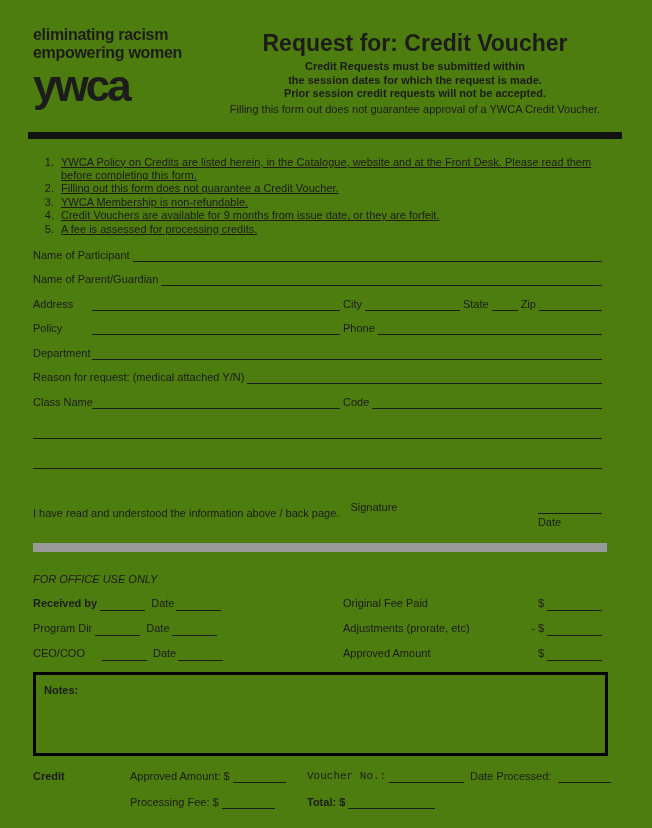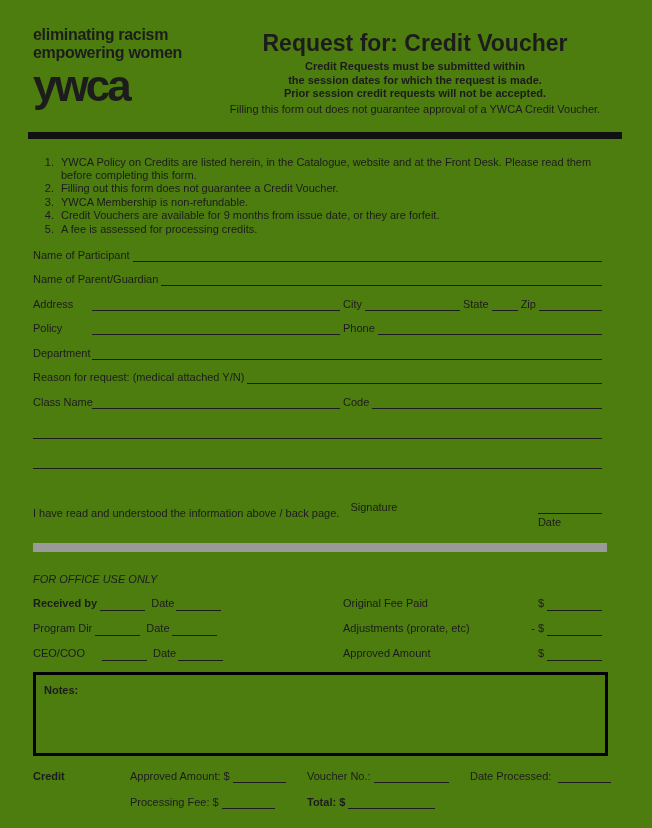--- a/index.html
+++ b/index.html
@@ -24,21 +24,21 @@
   .logo-wordmark{font-weight:bold;font-size:44px;line-height:44px;letter-spacing:-3px;margin-top:2px;}
   .header-text{flex:1;text-align:center;padding-top:2px;}
   .title{font-size:23px;line-height:26px;margin:2px 0 4px 0;font-weight:bold;}
   .notice{font-weight:bold;font-size:11px;line-height:13.5px;}
   .disclaimer{font-size:11px;line-height:13px;margin-top:2px;}
   
   .black-bar{height:7px;background:var(--divider-black);margin:16px -20px 0 -5px;}
   .gray-bar{height:9px;background:var(--divider-gray);margin:14px -5px 0 0;}
   
   .policies{margin:17px 0 0 0;padding:0 0 0 24px;}
-  .policies li{margin:0;padding-left:4px;}
+  .policies li{margin:0;padding-left:4px;text-decoration:underline;}
   
   .fields{margin-top:11px;}
   .row{display:flex;align-items:flex-end;height:15px;margin-bottom:9.5px;}
   .row.tall{margin-top:12px;height:18px;}
   .ul{display:inline-block;border-bottom:1px solid var(--line);height:13px;box-sizing:border-box;}
   .grow{flex:1;}
   .lbl{white-space:nowrap;padding-right:3px;}
   .lbl-col{width:56px;flex-shrink:0;}
   .mid-lbl{padding-left:3px;}
   .w248{width:248px;}
@@ -65,21 +65,21 @@
   .gap-lbl{padding-left:6px;padding-right:2px;}
   .ceo-gap{margin-left:14px;}
   
   .notes-box{border:3px solid #000;margin:11px -6px 0 0;height:60px;box-sizing:content-box;padding:9px 8px;}
   
   .credit-row{display:flex;align-items:flex-end;height:15px;margin-top:12px;}
   .credit-row + .credit-row{margin-top:11px;}
   .credit-lbl-col{width:97px;flex-shrink:0;}
   .credit-item{display:flex;align-items:flex-end;white-space:nowrap;}
   .ci-1{width:177px;flex-shrink:0;}
-  .ci-2{width:163px;flex-shrink:0;}
+  .ci-2{width:163px;flex-shrink:0;font-family:Liberation Mono, monospace;}
   .ci-3{flex:1;}
   .ml4{margin-left:4px;}
   
   .disapproved-row{margin-top:16px;}
 </style>
 </head>
 <body>
 
 <div class="page">
 

